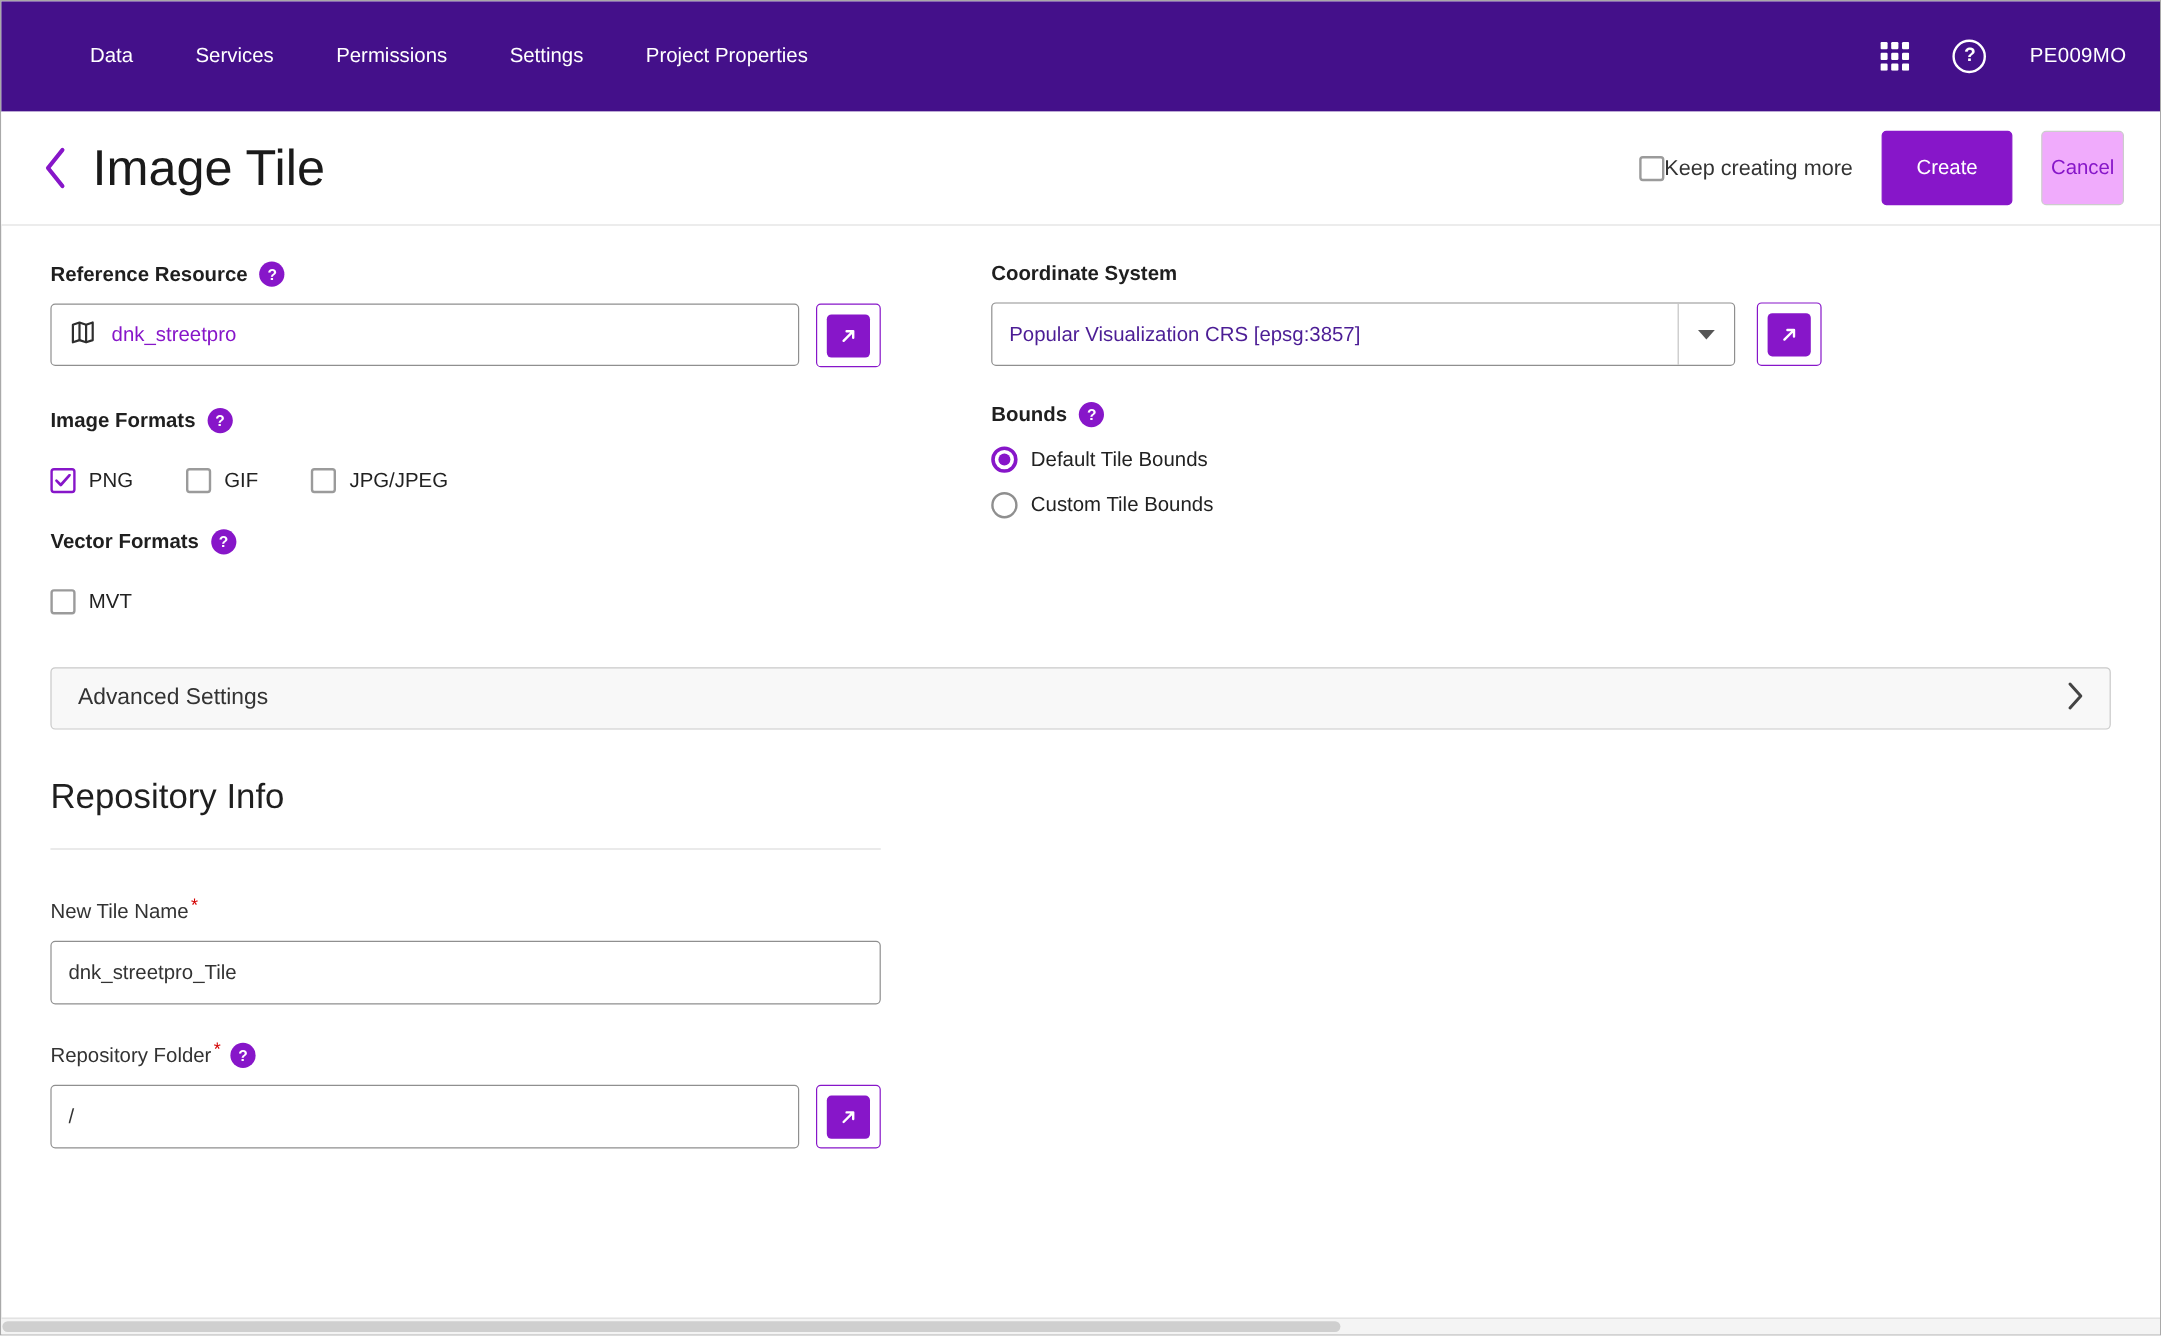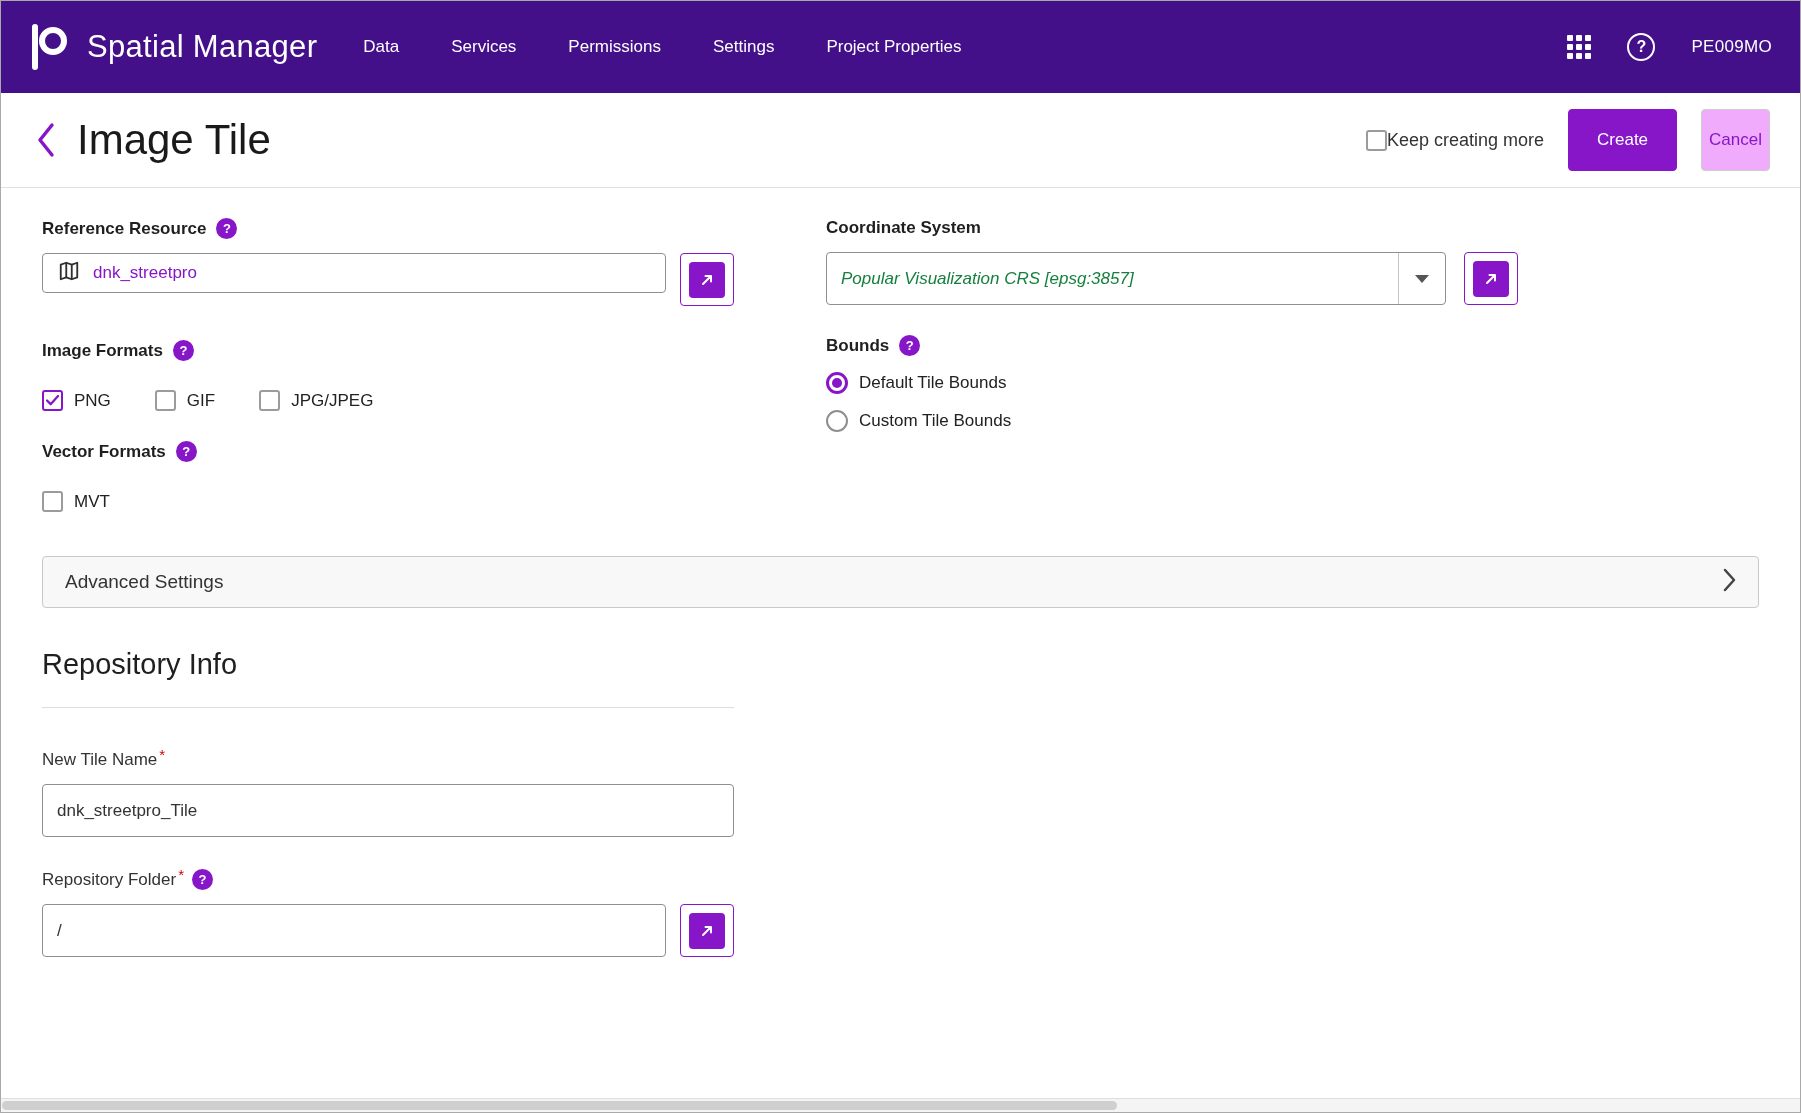--- a/index.html
+++ b/index.html
@@ -30,42 +30,42 @@
   .keep-creating{display:inline-flex;align-items:center;gap:0;cursor:pointer;font-size:18px;color:#333;}
   .btn{font-family:inherit;font-size:17px;border-radius:4px;cursor:pointer;height:62px;display:inline-flex;align-items:center;justify-content:center;box-sizing:border-box;}
   .btn-primary{background:var(--accent);color:#fff;border:1px solid var(--accent);padding:0 28px;}
   .btn-secondary{background:#f0abfc;color:var(--accent);border:1px solid #ccc;padding:0 7px;}
   
   .main{padding:30px 41px 0;}
   .form-grid{display:grid;grid-template-columns:692px 1fr;column-gap:92px;align-items:start;}
   .label-row{display:flex;align-items:center;gap:10px;font-size:17px;font-weight:700;color:#1f1f1f;}
   .help-badge{width:21px;height:21px;border-radius:50%;background:var(--accent);color:#fff;font-size:13px;font-weight:700;display:inline-flex;align-items:center;justify-content:center;cursor:pointer;flex:none;}
   .input-row{display:flex;gap:14px;margin-top:14px;}
-  .resource-box{flex:1;height:40px;border:1px solid #8f8f8f;border-radius:4px;display:flex;align-items:center;gap:12px;padding:0 14px;box-sizing:border-box;background:#fff;}
+  .resource-box{flex:1;height:52px;border:1px solid #8f8f8f;border-radius:4px;display:flex;align-items:center;gap:12px;padding:0 14px;box-sizing:border-box;background:#fff;}
   .resource-link{color:var(--accent);font-size:17px;text-decoration:none;cursor:pointer;}
   .browse-btn{width:54px;height:53px;border:1px solid var(--accent);border-radius:4px;background:#fff;display:inline-flex;align-items:center;justify-content:center;cursor:pointer;padding:0;flex:none;box-sizing:border-box;}
   .browse-btn .sq{width:36px;height:36px;background:var(--accent);border-radius:4px;display:flex;align-items:center;justify-content:center;}
   
   .options-row{display:flex;gap:44px;margin-top:29px;}
   .options-col{display:flex;flex-direction:column;gap:16px;margin-top:16px;}
   .check-item,.radio-item{display:inline-flex;align-items:center;gap:11px;font-size:17px;color:#222;cursor:pointer;}
   .cb{width:21px;height:21px;border:2px solid #9b9b9b;border-radius:3px;background:#fff;display:inline-flex;align-items:center;justify-content:center;box-sizing:border-box;color:var(--accent);flex:none;}
   .cb svg{display:none;}
   .cb[data-checked="true"]{border-color:var(--accent);}
   .cb[data-checked="true"] svg{display:block;}
   .rad{width:22px;height:22px;border-radius:50%;border:2px solid #8f8f8f;background:#fff;display:inline-flex;align-items:center;justify-content:center;box-sizing:border-box;flex:none;}
   .rad[data-selected="true"]{border:3px solid var(--accent);}
   .rad .dot{display:none;width:10px;height:10px;border-radius:50%;background:var(--accent);}
   .rad[data-selected="true"] .dot{display:block;}
   .mt34{margin-top:34px;}
   .mt30{margin-top:30px;}
   
   .select-row{display:flex;gap:18px;margin-top:14px;}
   .select-box{width:620px;height:53px;border:1px solid #8f8f8f;border-radius:4px;background:#fff;display:flex;align-items:center;box-sizing:border-box;cursor:pointer;}
-  .select-text{flex:1;padding:0 14px;font-size:17px;color:#15803d;white-space:nowrap;overflow:hidden;font-style:italic;}
+  .select-text{flex:1;padding:0 14px;font-size:17px;color:#4c1d95;white-space:nowrap;overflow:hidden;}
   .caret-zone{width:46px;align-self:stretch;border-left:1px solid #c4c4c4;display:flex;align-items:center;justify-content:center;}
   .caret{width:0;height:0;border-left:7px solid transparent;border-right:7px solid transparent;border-top:8px solid #555;}
   
   .advanced-bar{margin-top:44px;height:52px;border:1px solid #c9c9c9;border-radius:4px;background:#f8f8f8;display:flex;align-items:center;justify-content:space-between;padding:0 22px;cursor:pointer;box-sizing:border-box;}
   .advanced-label{font-size:19px;color:#333;}
   
   .section-title{margin:40px 0 0;font-size:29px;font-weight:400;color:#1f1f1f;}
   .section-divider{width:692px;border:none;border-top:1px solid #ddd;margin:26px 0 0;}
   .field-label{margin-top:42px;display:flex;align-items:center;gap:8px;font-size:17px;color:#333;}
   .field-label .lbl{display:inline-flex;align-items:flex-start;}
@@ -76,29 +76,20 @@
   
   .hscrollbar{position:absolute;left:0;right:0;bottom:0;height:13px;background:#f4f4f4;border-top:1px solid #dedede;}
   .hscrollbar .thumb{position:absolute;left:1px;top:2px;height:9px;width:62%;background:#cfcfcf;border-radius:5px;}
 </style>
 </head>
 <body>
 
 <div class="viewport">
 
   <header class="topbar">
-    <div class="brand">
-      <span class="tb-icon">
-        <svg width="40" height="48" viewBox="0 0 40 48">
-          <line x1="6" y1="4" x2="6" y2="44" stroke="#fff" stroke-width="6" stroke-linecap="round"></line>
-          <circle cx="24" cy="18" r="11" fill="none" stroke="#fff" stroke-width="6"></circle>
-        </svg>
-      </span>
-      <span class="brand-title">Spatial Manager</span>
-    </div>
     <nav class="topnav">
       <a>Data</a>
       <a>Services</a>
       <a>Permissions</a>
       <a>Settings</a>
       <a>Project Properties</a>
     </nav>
     <div class="topbar-right">
       <span class="tb-icon">
         <svg width="24" height="24" viewBox="0 0 24 24">

